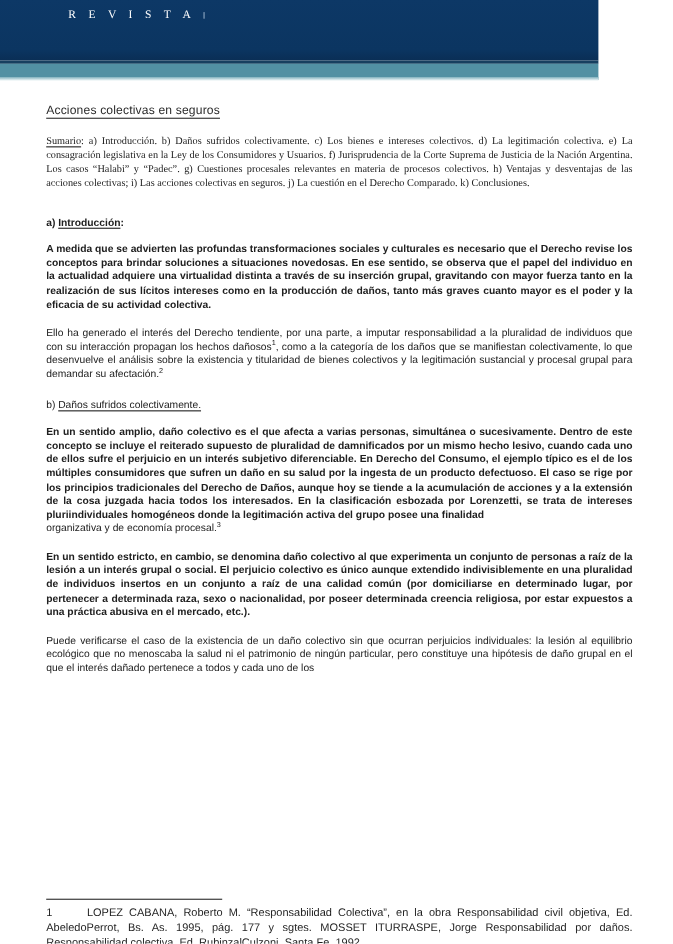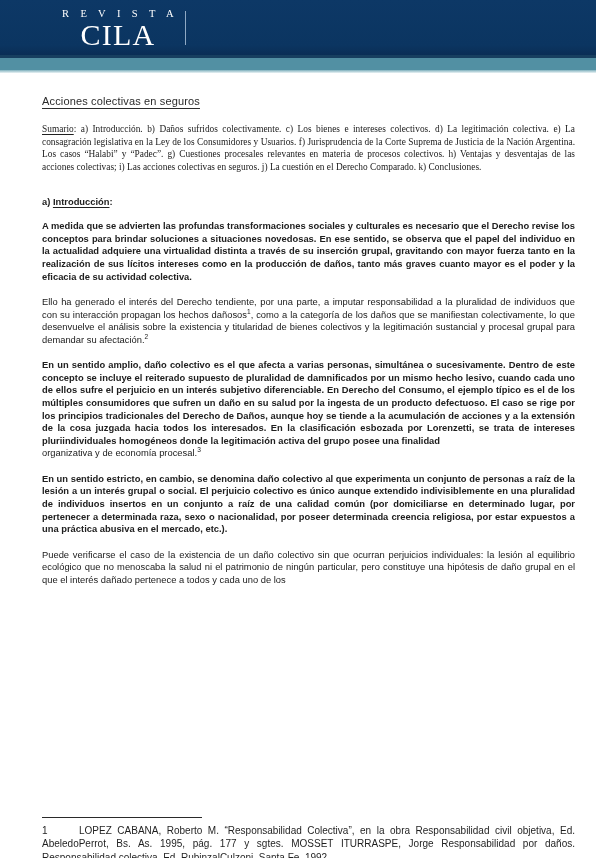--- a/index.html
+++ b/index.html
@@ -11,21 +11,21 @@
     height: 858px;
     background: #ffffff;
     font-family: "Liberation Sans", sans-serif;
     color: #1a1a1a;
     overflow: hidden;
   }
 
   
   .masthead {
     position: relative;
-    width: 596px;
+    width: 544px;
     height: 73px;
     overflow: hidden;
   }
   .masthead-navy {
     position: absolute;
     top: 0; left: 0;
     width: 612px;
     height: 55px;
     background: #0c3663;
     background: linear-gradient(180deg, #0d3866 0%, #0b3561 82%, #0a2e55 100%);
@@ -178,40 +178,40 @@
 
 <div class="masthead">
   <div class="masthead-navy"></div>
   <div class="masthead-rule"></div>
   <div class="masthead-teal"></div>
   <div class="masthead-teal-fade"></div>
 
   <div class="logo-block">
     <div class="logo-left">
       <div class="logo-revista">R E V I S T A</div>
-      <div class="logo-cila">CILA</div>
     </div>
     <div class="logo-divider"></div>
   </div>
 </div>
 
 <div class="page">
 
   <h1 class="doc-title">Acciones colectivas en seguros</h1>
 
 
   <p class="body first"><span class="u">Sumario</span><span>: a) Introducción. b) Daños sufridos colectivamente. c) Los bienes e intereses colectivos. d) La legitimación colectiva. e) La consagración legislativa en la Ley de los Consumidores y Usuarios. f) Jurisprudencia de la Corte Suprema de Justicia de la Nación Argentina. Los casos “Halabi” y “Padec”. g) Cuestiones procesales relevantes en materia de procesos colectivos. h) Ventajas y desventajas de las acciones colectivas; i) Las acciones colectivas en seguros. j) La cuestión en el Derecho Comparado.  k) Conclusiones.</span></p>
 
   <p class="heading-line gap-tall"><span>a) </span><span class="u">Introducción</span><span>:</span></p>
 
   <p class="body gap-tall">A medida que se advierten las profundas transformaciones sociales y culturales es necesario que el Derecho revise los conceptos para brindar soluciones a situaciones novedosas. En ese sentido, se observa que el papel del individuo en la actualidad adquiere una virtualidad distinta a través de su inserción grupal, gravitando con mayor fuerza tanto en la realización de sus lícitos intereses como en la producción de daños, tanto más graves cuanto mayor es el poder y la eficacia de su actividad colectiva.</p>
 
   <p class="body"><span>Ello ha generado el interés del Derecho tendiente, por una parte, a imputar responsabilidad a la pluralidad de individuos que con su interacción propagan los hechos dañosos</span><sup>1</sup><span>, como a la categoría de los daños que se manifiestan colectivamente, lo que desenvuelve  el  análisis  sobre  la  existencia  y  titularidad  de  bienes  colectivos  y  la legitimación sustancial y procesal grupal para demandar su afectación.</span><sup>2</sup></p>
 
 
+  <p class="heading-line"><span>b) </span><span class="u">Daños sufridos colectivamente.</span></p>
 
   <p class="body gap-tall"><span>En un sentido amplio, daño colectivo es el que afecta a varias personas, simultánea o sucesivamente. Dentro de este concepto se incluye el reiterado supuesto de pluralidad de damnificados por un mismo hecho lesivo, cuando cada uno de ellos sufre el perjuicio en un interés subjetivo diferenciable. En Derecho del Consumo, el ejemplo típico es el de los múltiples consumidores que sufren un daño en su salud por la ingesta de un producto defectuoso. El caso se rige por los principios tradicionales del Derecho de Daños, aunque hoy se tiende a la acumulación de acciones y a la extensión de la cosa juzgada hacia todos los interesados. En la clasificación esbozada por Lorenzetti, se trata de intereses pluriindividuales homogéneos donde la legitimación activa del grupo posee una finalidad</span></p>
   <p class="body nojustify" style="margin-top:0"><span>organizativa y de economía procesal.</span><sup>3</sup></p>
 
   <p class="body gap-tall">En un sentido estricto, en cambio, se denomina daño colectivo al que experimenta un  conjunto  de personas  a  raíz  de  la  lesión  a  un  interés  grupal  o  social.  El perjuicio colectivo es único aunque extendido indivisiblemente en una pluralidad de individuos insertos  en  un  conjunto a  raíz  de  una calidad  común  (por  domiciliarse  en  determinado  lugar,  por pertenecer a determinada raza, sexo o nacionalidad, por poseer determinada creencia religiosa, por estar expuestos a una práctica abusiva en el mercado, etc.).</p>
 
   <p class="body">Puede verificarse el caso de la existencia de un daño colectivo sin que ocurran perjuicios individuales: la lesión al equilibrio ecológico que no menoscaba la salud ni el patrimonio de ningún particular, pero constituye una hipótesis de daño grupal en el que el interés dañado pertenece a todos y cada uno de los</p>
 
   <div class="footnote-area">
     <div class="footnote-rule"></div>

